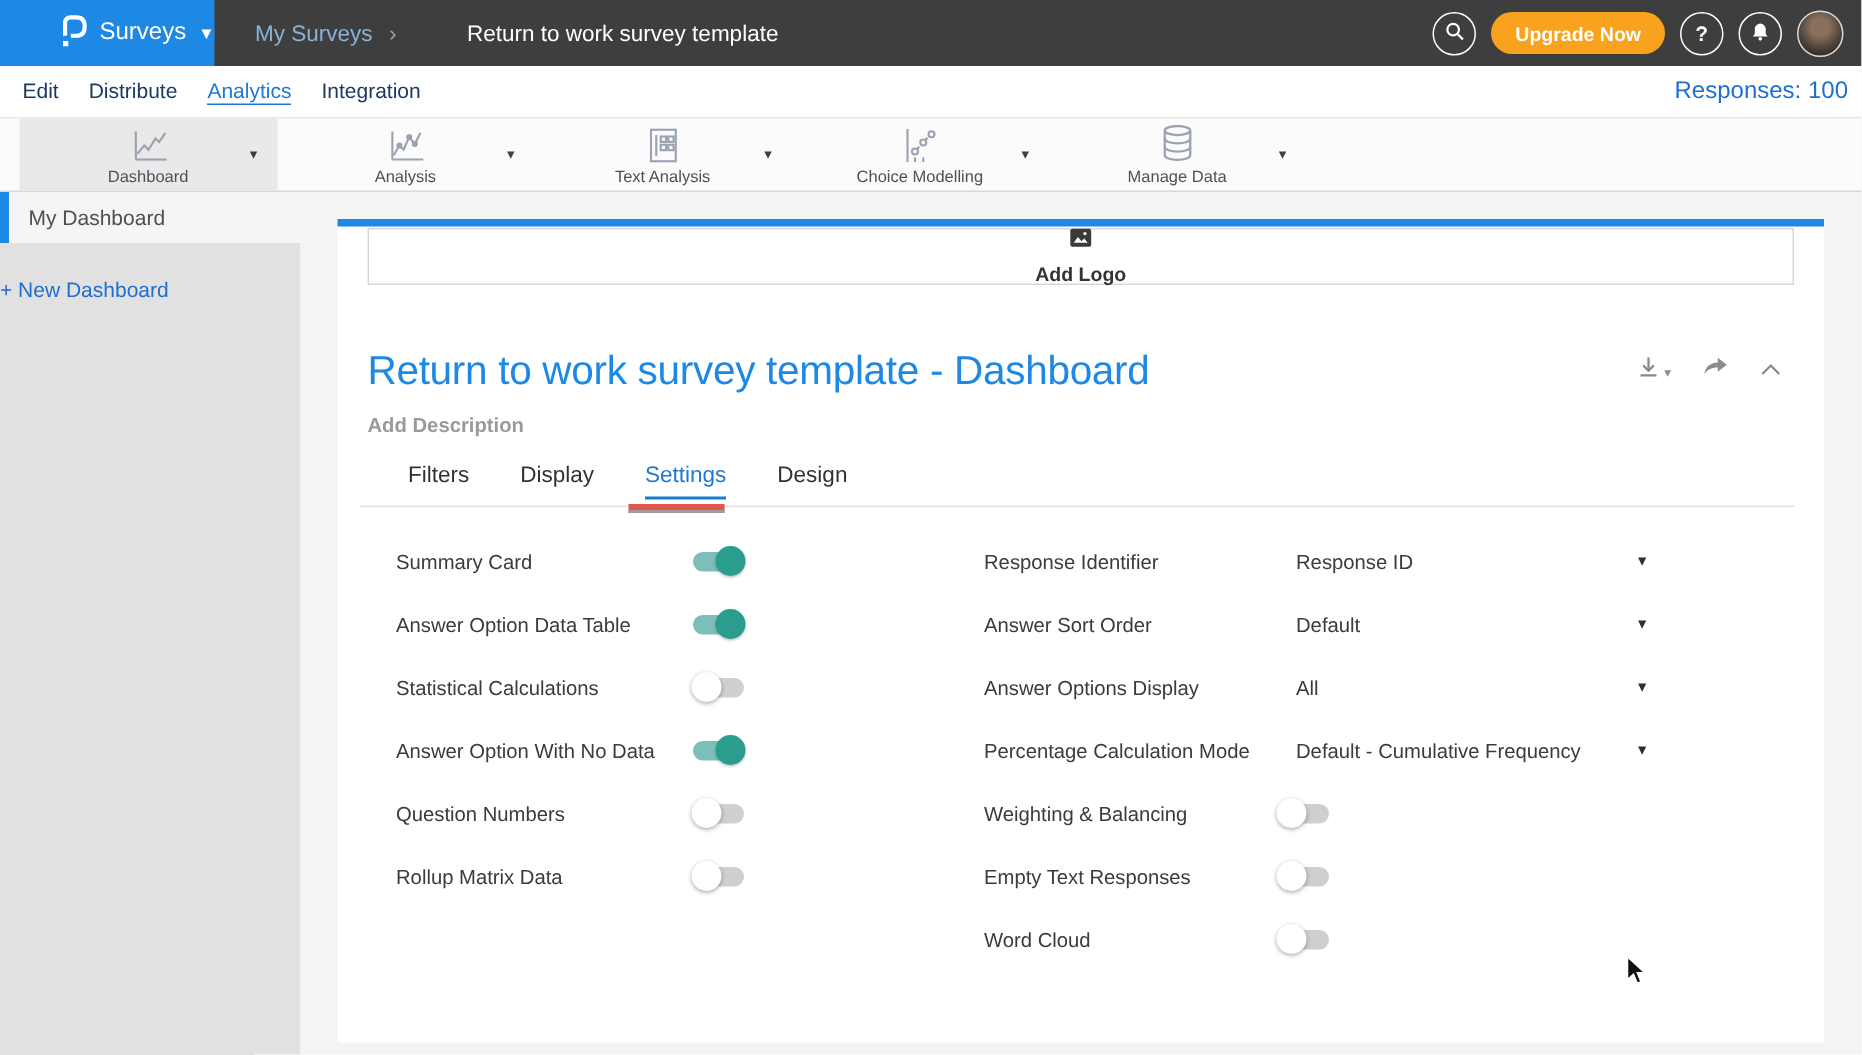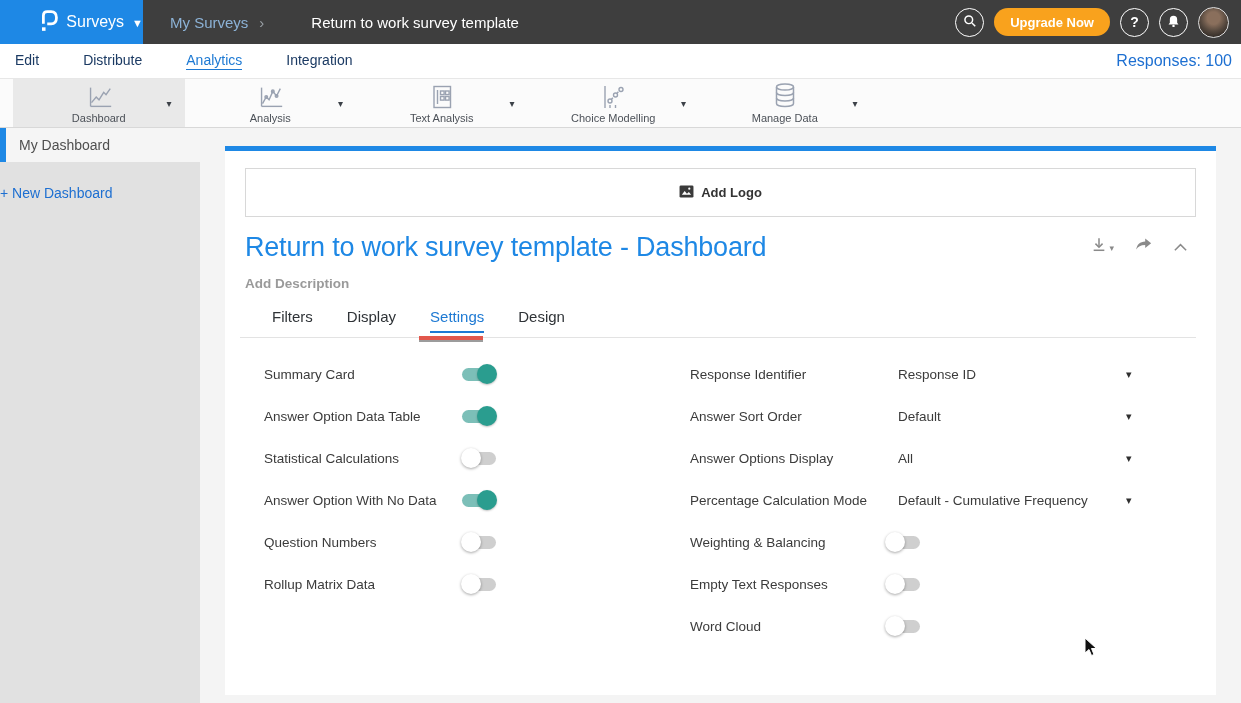--- a/index.html
+++ b/index.html
@@ -36,38 +36,38 @@
 
   
   .sidebar { position:absolute; top:128px; left:0; width:200px; height:575px; background:#e1e1e1; }
   .side-item { height:34px; display:flex; align-items:center; padding-left:14px; font-size:14px; color:#4f4f4f; cursor:pointer; }
   .side-item.active { background:#f5f5f5; border-left:6px solid var(--accent-blue); padding-left:13px; }
   .new-dash { display:block; margin:23px 0 0 0; color:var(--link-blue); font-size:14px; cursor:pointer; }
 
   
   .card { position:absolute; left:225px; top:146px; width:991px; height:549px; background:#fff; }
   .card-topbar { position:absolute; top:0; left:0; width:100%; height:5px; background:var(--accent-blue); }
-  .addlogo { position:absolute; left:20px; right:20px; top:22px; height:49px; border:1px solid #d8d8d8; display:flex; align-items:center; justify-content:center; gap:7px; cursor:pointer; }
+  .addlogo { position:absolute; left:20px; right:20px; top:6px; height:38px; border:1px solid #d8d8d8; display:flex; align-items:center; justify-content:center; gap:7px; cursor:pointer;flex-direction:column; }
   .addlogo span { font-size:13px; font-weight:600; color:#333; }
   .page-title { position:absolute; left:20px; top:86px; font-size:27px; font-weight:500; color:var(--accent-blue); letter-spacing:-0.2px; cursor:text; }
   .title-actions { position:absolute; right:28px; top:90px; display:flex; align-items:center; gap:21px; }
   .title-actions .act { display:flex; align-items:flex-start; cursor:pointer; }
   .dl-caret { font-size:9px; color:#8a8a8a; margin:7px 0 0 2px; }
   .descr { position:absolute; left:20px; top:130px; font-size:13.5px; font-weight:600; color:#9a9a9a; cursor:text; }
 
   
   .tabs { position:absolute; left:47px; top:162px; display:flex; gap:34px; }
   .tab { font-size:15px; font-weight:500; color:#2f3337; padding-bottom:8px; cursor:pointer; }
   .tab.active { color:#1d79d3; border-bottom:2px solid #1d79d3; padding-bottom:6px; }
   .tabs-divider { position:absolute; left:15px; right:20px; top:191px; border-top:1px solid #e3e3e3; }
   .annotation { position:absolute; left:194px; top:190px; width:64px; height:6px; background:var(--annotation-red); border-bottom:2px solid #9c9c9c; z-index:2; }
 
   
   .col-left  { position:absolute; left:39px;  top:207px; width:330px; }
-  .col-right { position:absolute; left:431px; top:207px; width:520px;margin-left:34px; }
+  .col-right { position:absolute; left:431px; top:207px; width:520px; }
   .srow { height:42px; display:flex; align-items:center; position:relative; }
   .s-label { font-size:13.5px; color:#3b3b3b; }
   .col-right .s-label { width:208px; flex:none; }
   .s-value { font-size:13.5px; color:#3b3b3b; }
   .s-caret { position:absolute; left:436px; top:50%; transform:translateY(-50%); font-size:11px; color:#2f2f2f; cursor:pointer; }
   .col-left  .toggle { position:absolute; left:198px; }
   .col-right .toggle { position:absolute; left:196px; }
   .toggle { width:34px; height:13px; border-radius:7px; background:var(--toggle-off-track); cursor:pointer; }
   .knob { position:absolute; top:-3.5px; left:-1px; width:20px; height:20px; border-radius:50%; background:#fff; box-shadow:0 1px 3px rgba(0,0,0,.35); }
   .toggle.on { background:var(--toggle-on-track); }
@@ -111,21 +111,21 @@
         <span><svg width="13" height="14" viewBox="0 0 16 16">
               <path d="M8 1.5 a4.5 4.5 0 0 1 4.5 4.5 V10 l1.6 2.2 H1.9 L3.5 10 V6 A4.5 4.5 0 0 1 8 1.5 Z" fill="#fff"></path>
               <circle cx="8" cy="14" r="1.5" fill="#fff"></circle>
             </svg></span>
       </div>
       <div class="avatar"></div>
     </div>
   </div>
 
   <div class="nav">
-    <span style="display:flex;gap:44px;">
+    <span style="display:flex;gap:20px;">
         <span class="nav-item">Edit</span>
         <span class="nav-item">Distribute</span>
         <span class="nav-item active">Analytics</span>
         <span class="nav-item">Integration</span>
       </span>
     <span class="responses">Responses: 100</span>
   </div>
 
   <div class="toolbar">
     <span style="display:flex;">

